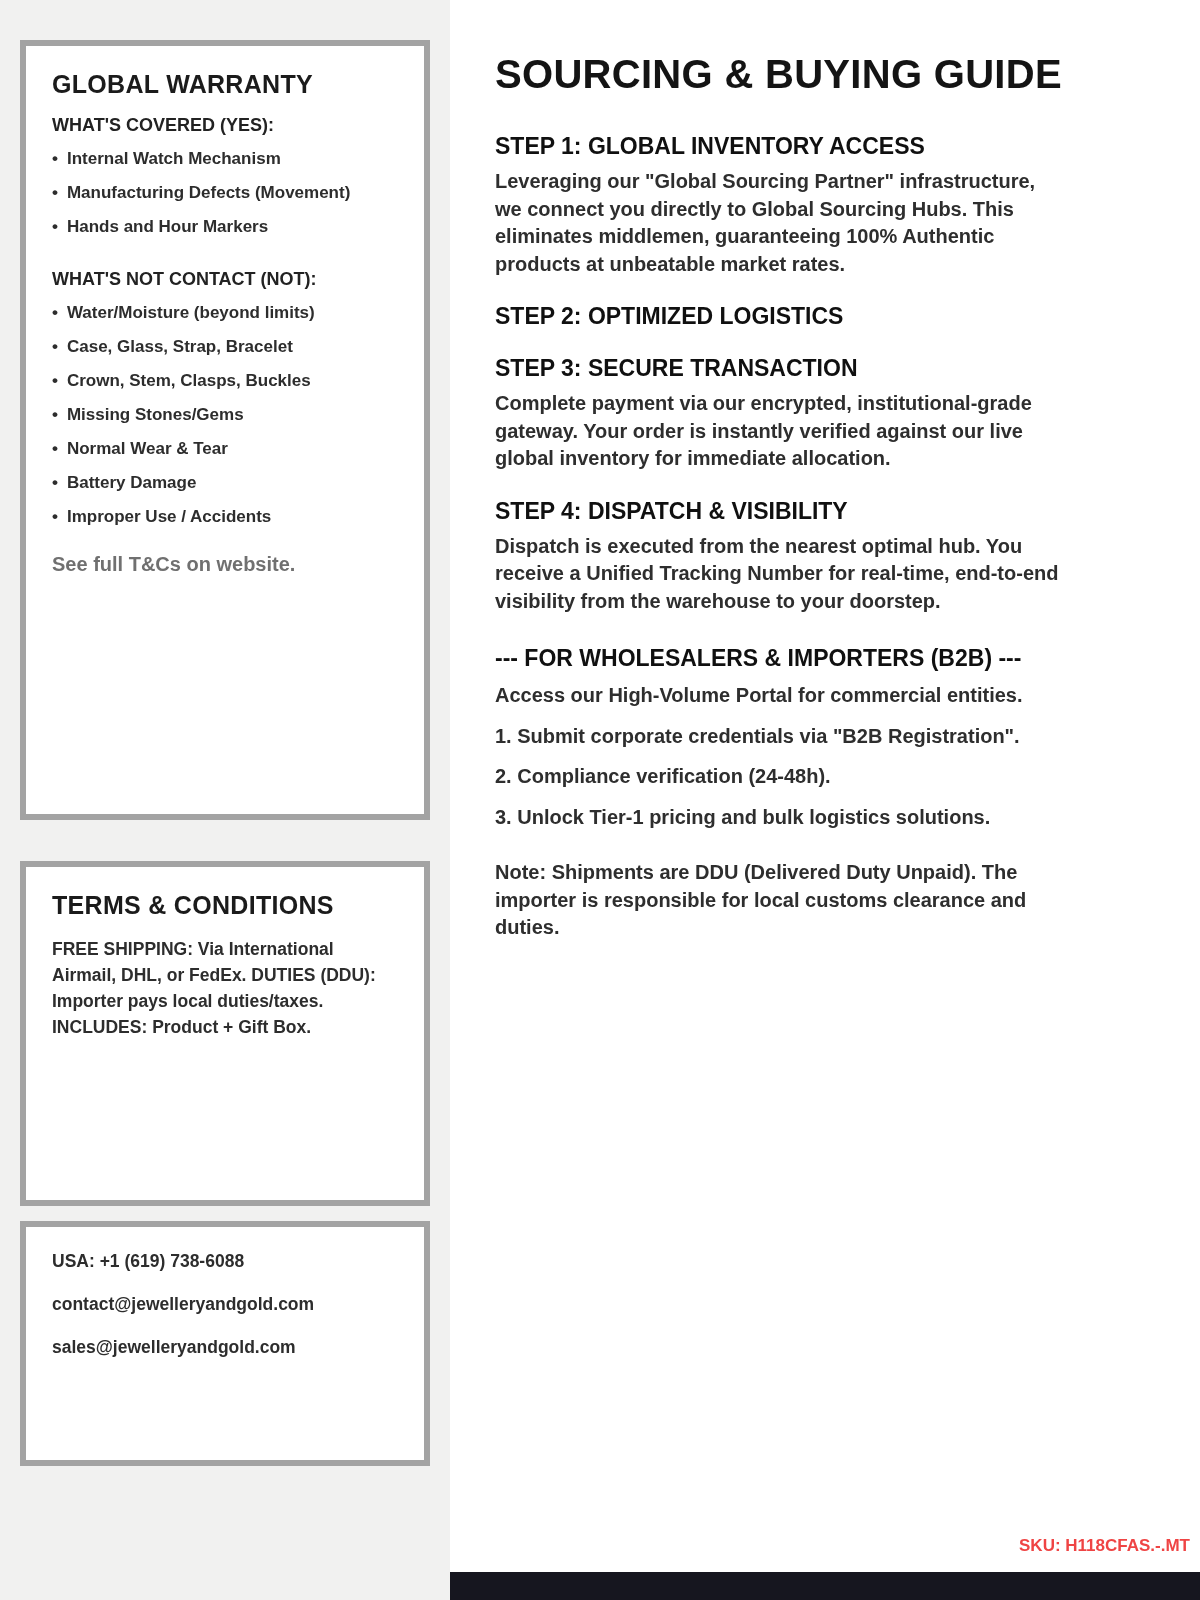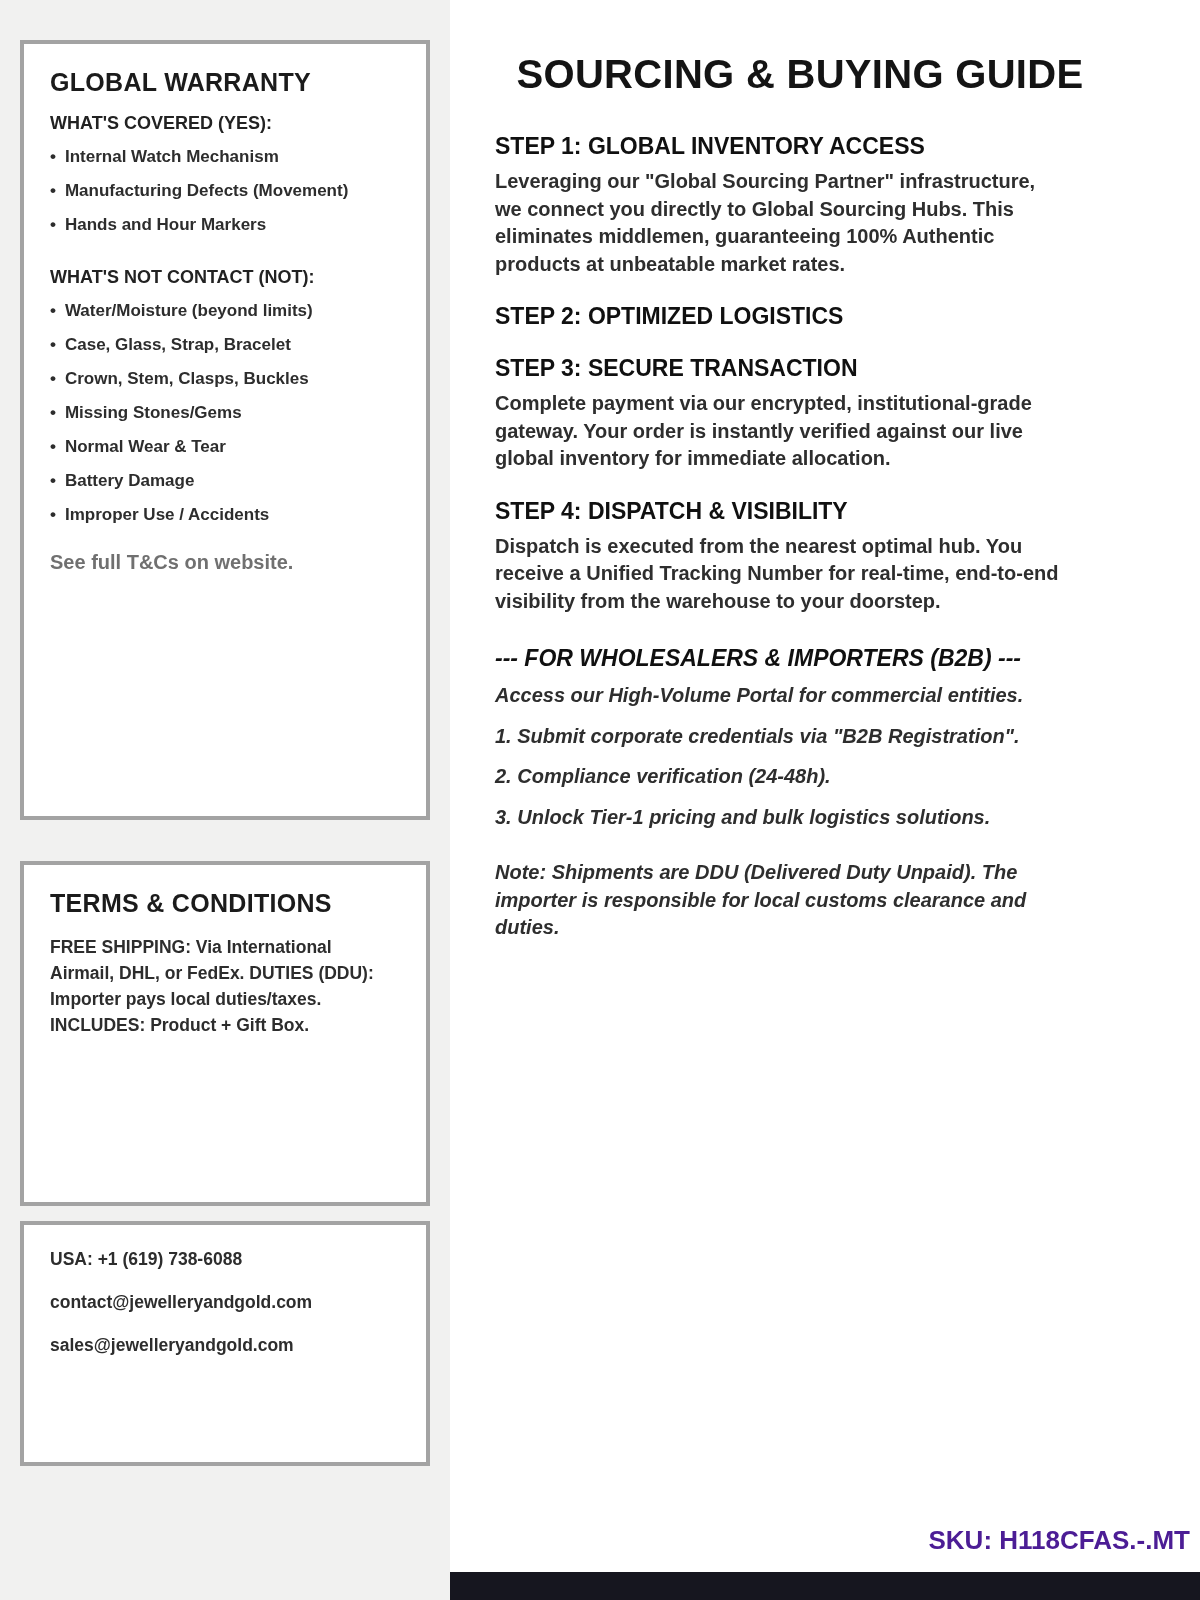--- a/index.html
+++ b/index.html
@@ -13,21 +13,21 @@
   .page { display:flex; width:1200px; height:1600px; }
 
   
   .sidebar {
     width:450px; flex-shrink:0;
     background:#f1f1f0;
     padding:40px 20px 0 20px;
   }
   .box {
     background:#ffffff;
-    border:4px solid #a3a3a3;
+    border:6px solid #a3a3a3;
     padding:24px 26px;
   }
   .box-warranty { min-height:780px; }
   .box-terms    { min-height:345px; margin-top:41px; }
   .box-contact  { min-height:245px; margin-top:15px; }
 
   .box h2 {
     font-size:25px; font-weight:800; color:#1b1b1b;
     letter-spacing:0.3px; margin-bottom:16px;
   }
@@ -56,42 +56,41 @@
   }
 
   
   .main {
     flex:1; position:relative;
     padding:52px 60px 0 45px;
     background:#ffffff;
   }
   .main-content { width:610px; }
   .main-title {
-    text-align:center;
     font-size:40px; font-weight:800; color:#141414;
     letter-spacing:0.3px;
     margin-bottom:36px;
   }
   .step { margin-bottom:25px; }
   .step h3, .b2b-heading {
     font-size:23px; font-weight:800; color:#101010;
     margin-bottom:8px; white-space:nowrap;
   }
   .step p, .body-text {
     font-size:20px; font-weight:600; color:#2e2e2e;
     line-height:27.5px; max-width:570px;
   }
-  .b2b-section { margin-top:30px;font-style:italic; }
+  .b2b-section { margin-top:30px; }
   .b2b-heading { margin-bottom:10px; }
   .b2b-item { margin-bottom:13px; }
   .b2b-note { margin-top:28px; }
 
   .sku {
     position:absolute; right:10px; bottom:44px;
-    font-size:26px; font-weight:700; color:#4c1d95;
+    font-size:17px; font-weight:700; color:#ef4444;
   }
   .bottom-bar {
     position:absolute; left:0; right:0; bottom:0;
     height:28px; background:#16161f;
   }
 </style>
 </head>
 <body>
 
 <div class="page">

